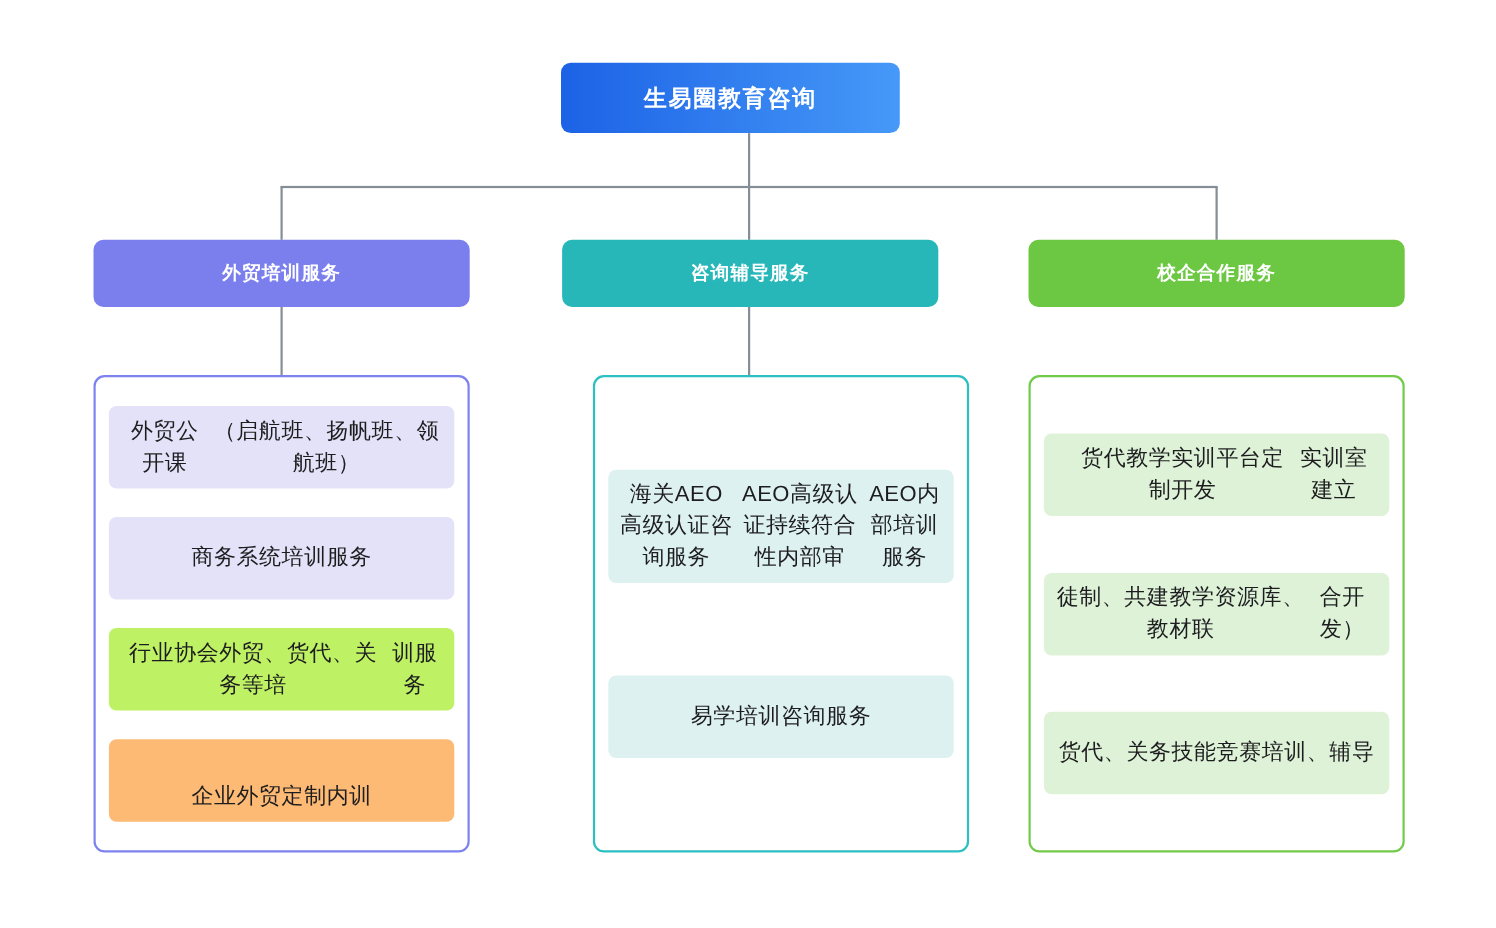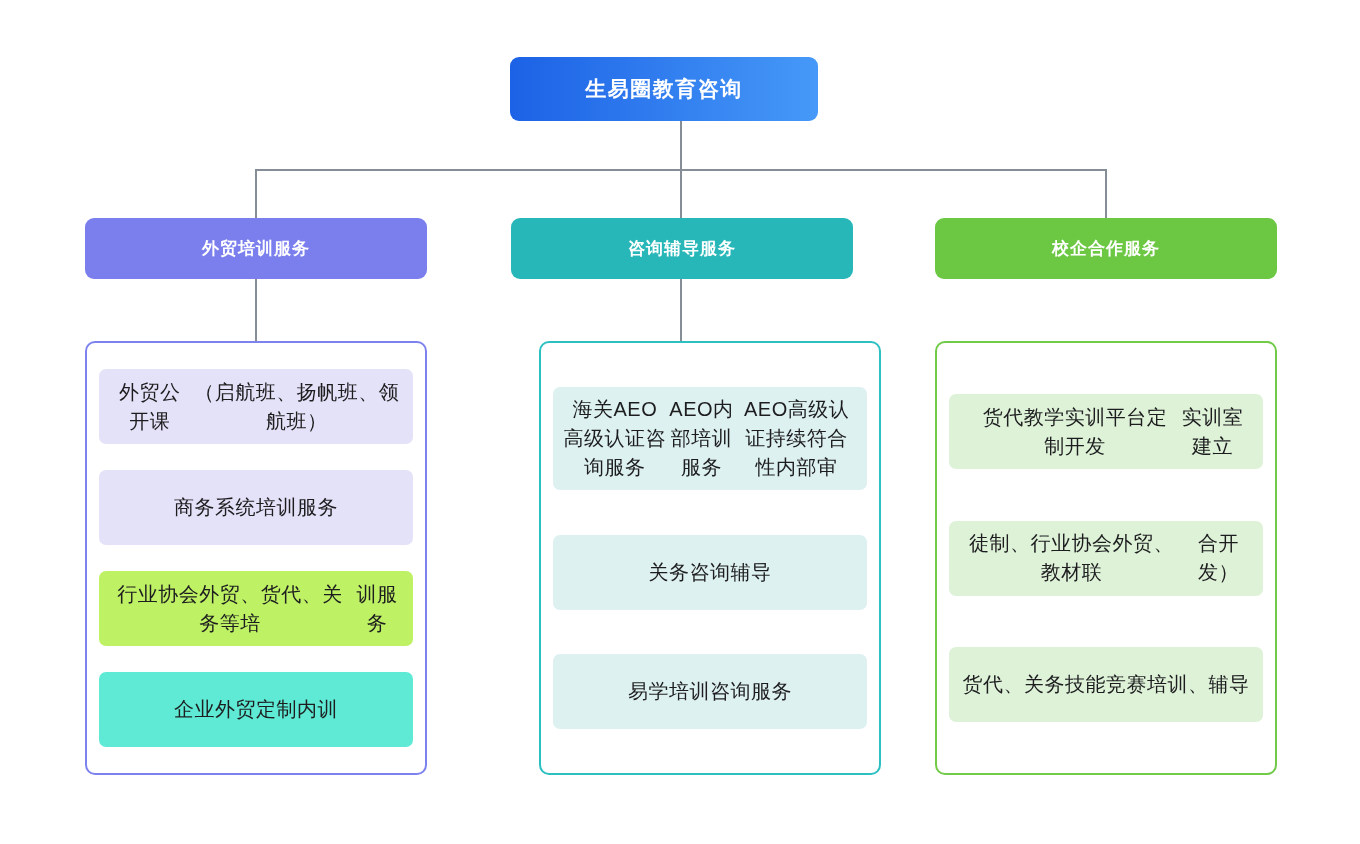--- a/index.html
+++ b/index.html
@@ -99,50 +99,47 @@
           <span class="service-line">外贸公开课</span>
           <span class="service-line">（启航班、扬帆班、领航班）</span>
         </div>
         <div class="service-item" style="background: rgb(228, 226, 248);">
           <span class="service-line">商务系统培训服务</span>
         </div>
         <div class="service-item" style="background: #bef264;">
           <span class="service-line">行业协会外贸、货代、关务等培</span>
           <span class="service-line">训服务</span>
         </div>
-        <div class="service-item" style="background: #5eead4;">
+        <div class="service-item" style="background: #fdba74; align-items: flex-end;">
           <span class="service-line">企业外贸定制内训</span>
         </div>
       </div>
       <div class="branch-header" style="left: 511px; background: rgb(40, 183, 185);">
         <span>咨询辅导服务</span>
       </div>
       <div class="branch-container" style="left: 511px; border-color: rgb(44, 192, 194); margin-left: 28px;">
         <div class="service-item" style="background: rgb(222, 241, 241);">
           <span class="service-line">海关AEO高级认证咨询服务</span>
+          <span class="service-line">AEO高级认证持续符合性内部审</span>
           <span class="service-line">AEO内部培训服务</span>
-          <span class="service-line">AEO高级认证持续符合性内部审</span>
-        </div>
-        <div class="service-item" style="background: rgb(222, 241, 241);">
-          <span class="service-line">关务咨询辅导</span>
         </div>
         <div class="service-item" style="background: rgb(222, 241, 241);">
           <span class="service-line">易学培训咨询服务</span>
         </div>
       </div>
       <div class="branch-header" style="left: 935px; background: rgb(108, 200, 67);">
         <span>校企合作服务</span>
       </div>
       <div class="branch-container" style="left: 935px; border-color: rgb(114, 202, 73);">
         <div class="service-item" style="background: rgb(222, 242, 216); padding-left: 29px;">
           <span class="service-line">货代教学实训平台定制开发</span>
           <span class="service-line">实训室建立</span>
         </div>
         <div class="service-item" style="background: rgb(222, 242, 216);">
-          <span class="service-line">徒制、行业协会外贸、教材联</span>
+          <span class="service-line">徒制、共建教学资源库、教材联</span>
           <span class="service-line">合开发）</span>
         </div>
         <div class="service-item" style="background: rgb(222, 242, 216);">
           <span class="service-line">货代、关务技能竞赛培训、辅导</span>
         </div>
       </div>
     </div>
 
 </div>
 

